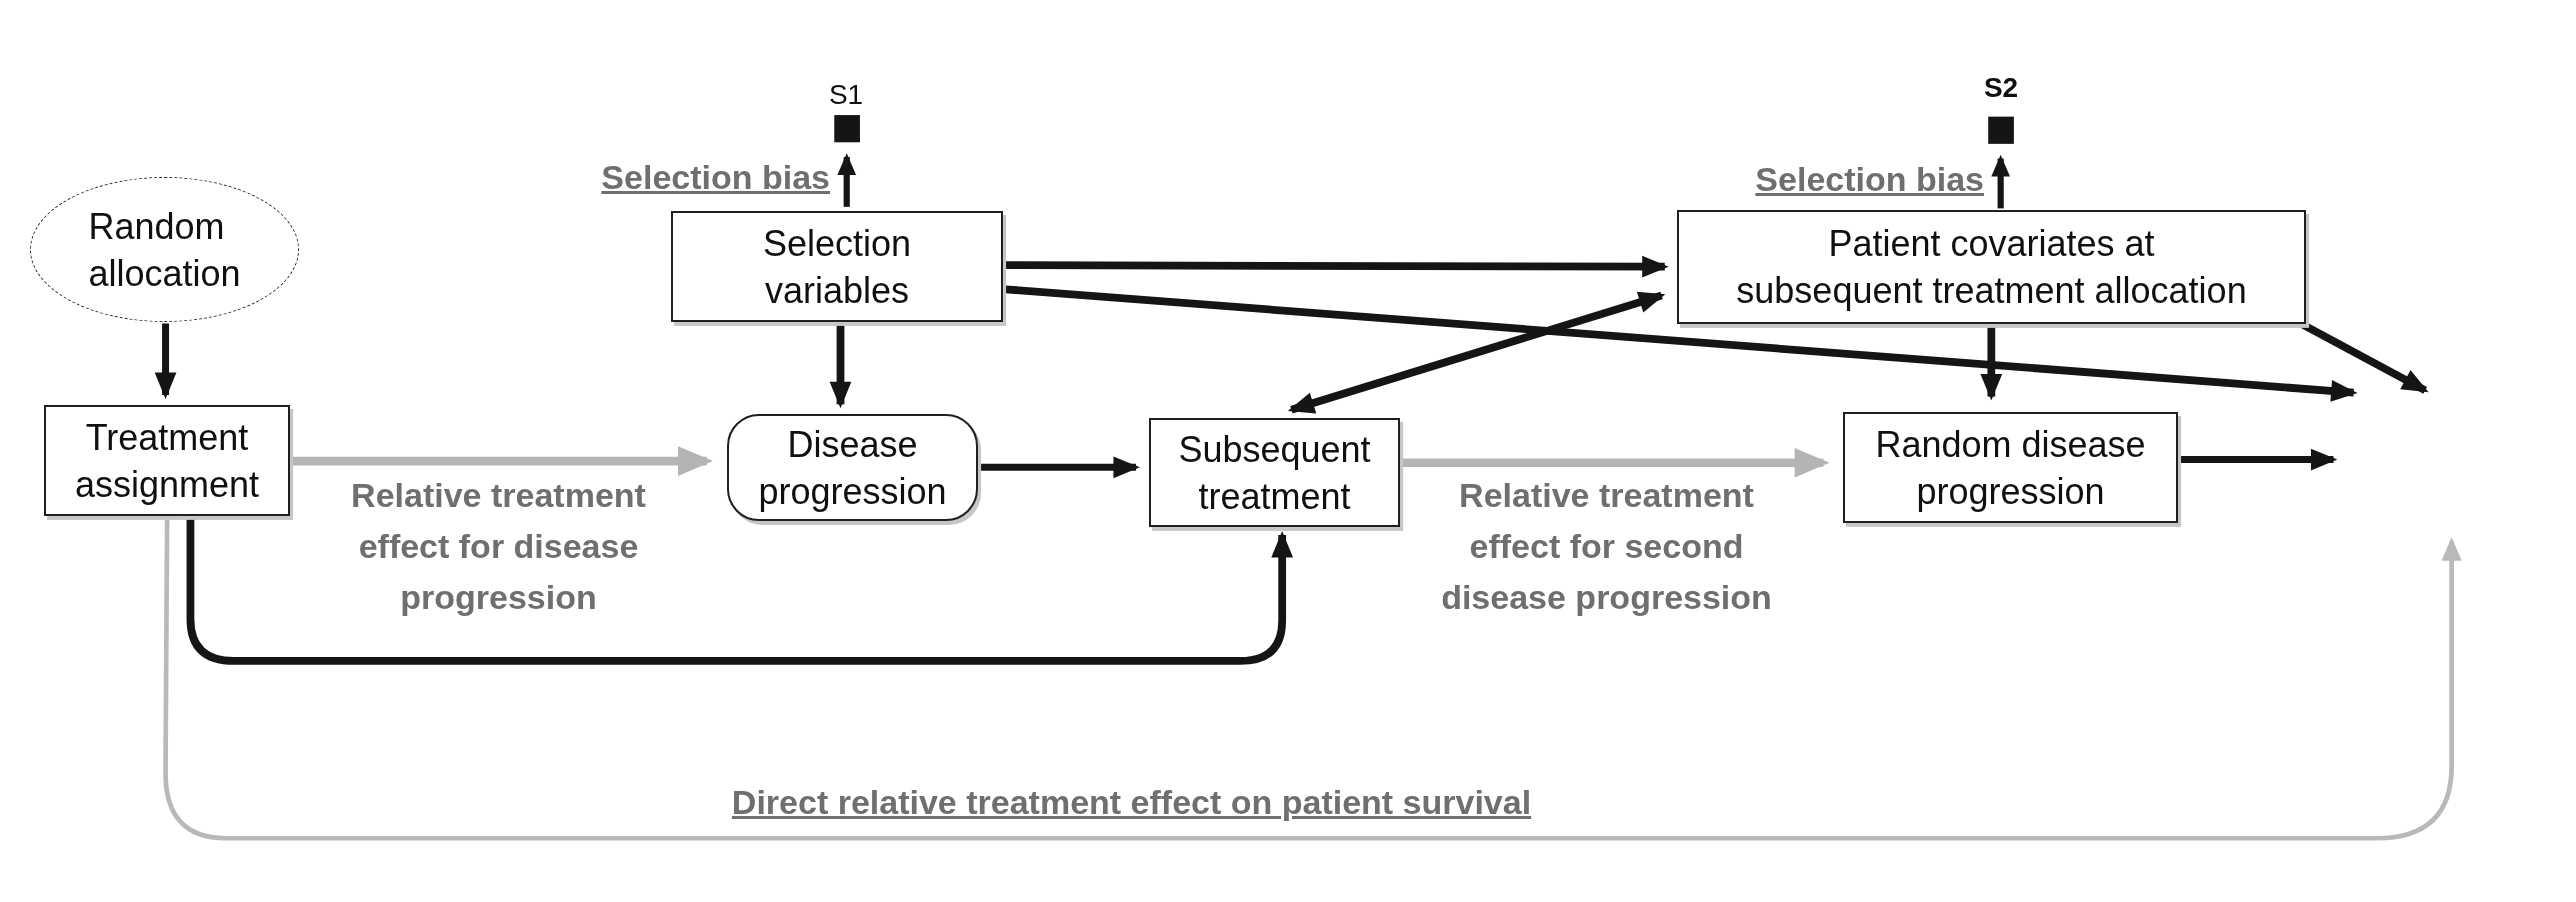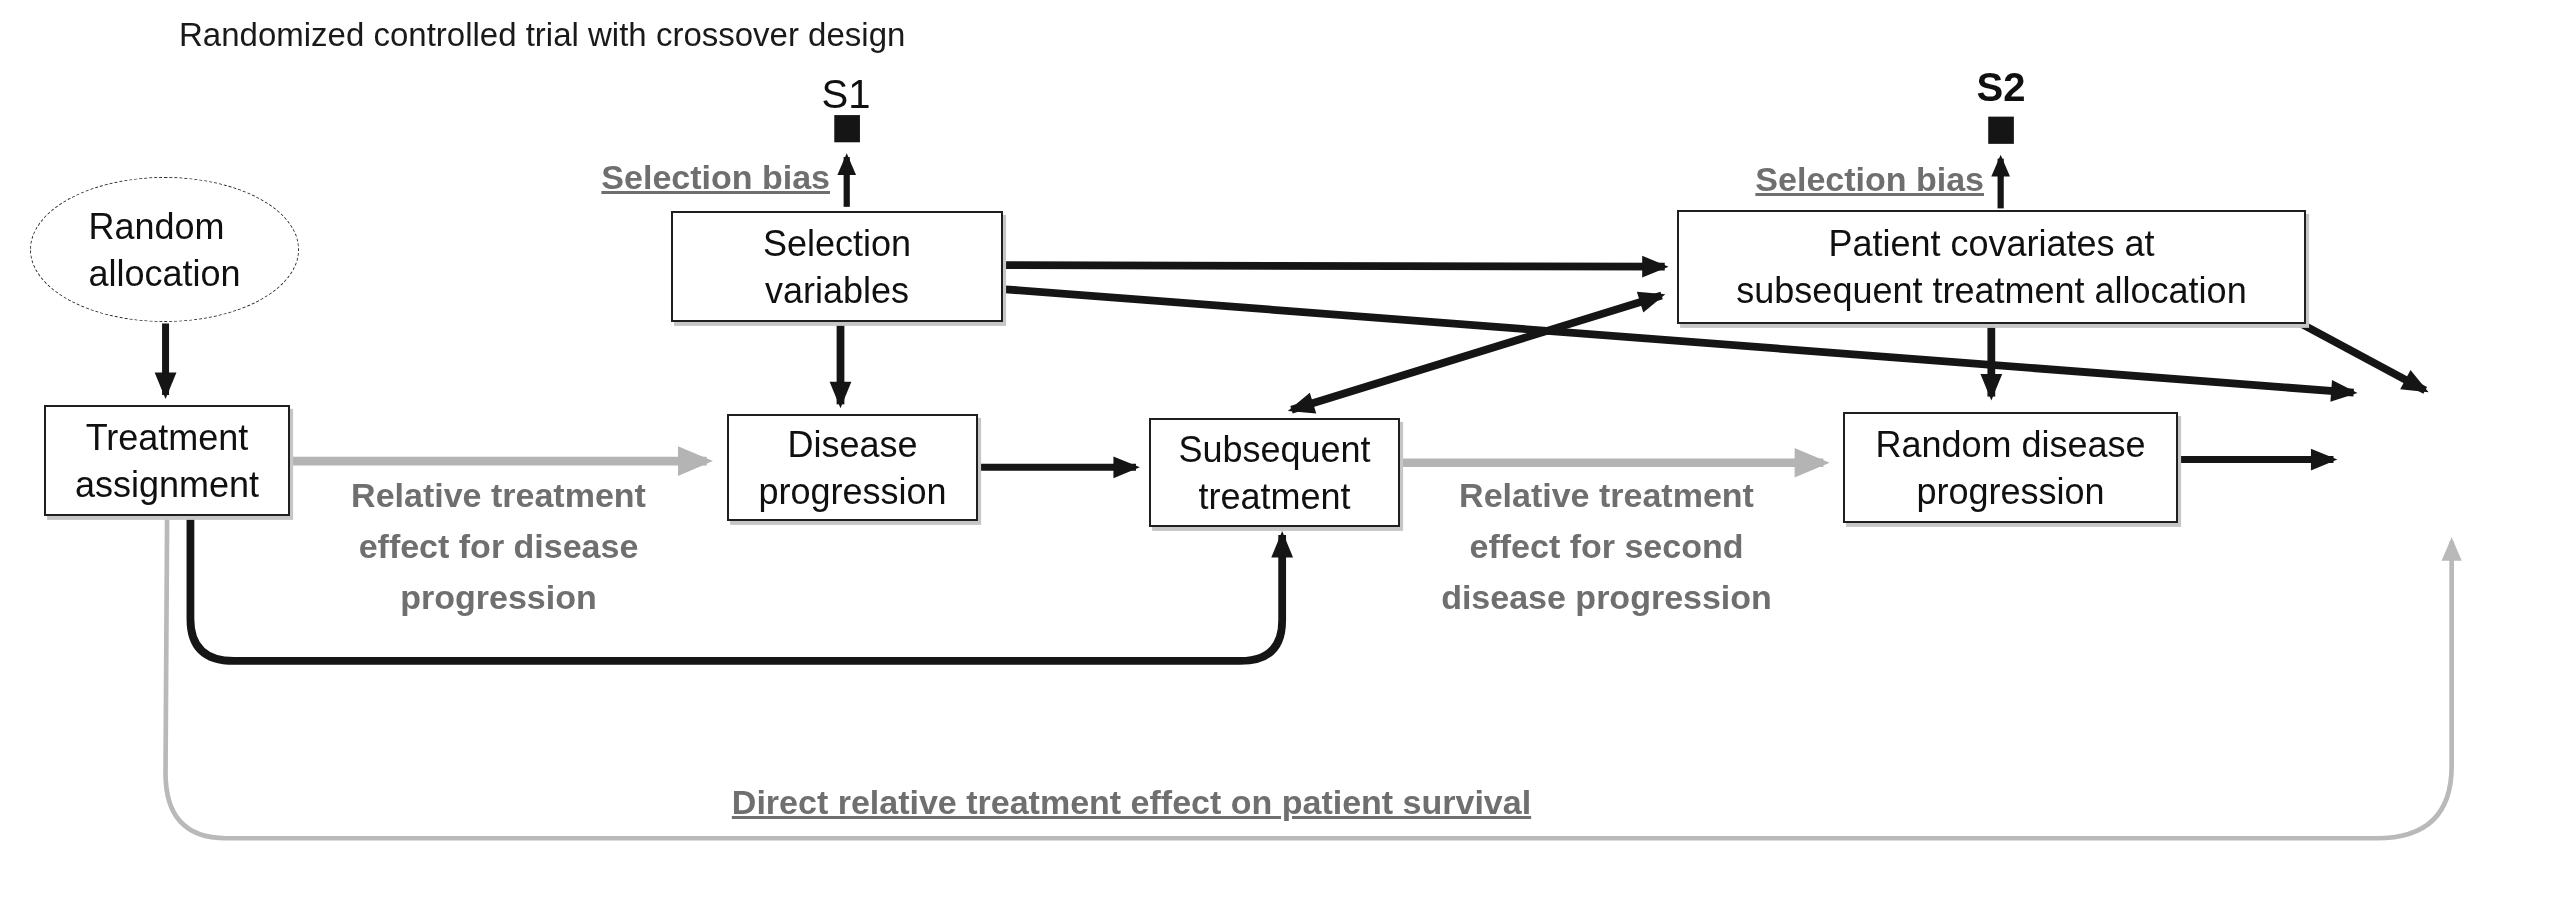--- a/index.html
+++ b/index.html
@@ -31,21 +31,21 @@
     border:1.6px dashed #2a2a2a;
     border-radius:50%;
     background:#ffffff;
     display:flex;align-items:center;justify-content:center;
     text-align:left;white-space:pre-line;
     font-size:36px;line-height:47px;color:#101010;
     box-sizing:border-box;
   }
   .s-label{
     position:absolute;
-    font-size:40px;color:#101010;
+    font-size:28px;color:#101010;
     display:flex;align-items:center;justify-content:center;
     text-align:center;
   }
   .gray-label{
     position:absolute;
     color:#6f6f6f;font-weight:bold;
     font-size:34px;line-height:51px;
     text-align:center;white-space:pre-line;
   }
   .gray-label.align-right{text-align:right;}
@@ -98,34 +98,33 @@
 
     <path d="M 1660 527 L 2136 380" fill="none" stroke="#151515" stroke-width="10" marker-start="url(#ah-black)" marker-end="url(#ah-black)"></path>
 
     <path d="M 2560 418 L 2560 510" fill="none" stroke="#151515" stroke-width="10" marker-end="url(#ah-black)"></path>
 
     <path d="M 2954 414 L 3118 502" fill="none" stroke="#151515" stroke-width="10" marker-end="url(#ah-black)"></path>
 
     <path d="M 2802 591 L 3000 591" fill="none" stroke="#151515" stroke-width="9" marker-end="url(#ah-black)"></path>
   </svg>
 
-  <div class="figure-title">Randomized controlled trial with crossover design</div>
 
   <div class="node-ellipse" style="left:30px;top:177px;width:269px;height:145px;">Random
 allocation</div>
 
   <div class="node-box" style="left:44px;top:405px;width:246px;height:111px;">Treatment
 assignment</div>
 
   <div class="node-box" style="left:671px;top:211px;width:332px;height:111px;">Selection
 variables</div>
 
   <div class="s-label" style="left:804px;top:75px;width:84px;height:39px;">S1</div>
 
-  <div class="node-box" style="left:727px;top:414px;width:251px;height:107px;">Disease
+  <div class="node-box" style="left:727px;top:414px;width:251px;height:107px;border-radius:32px;">Disease
 progression</div>
 
   <div class="node-box" style="left:1677px;top:210px;width:629px;height:114px;">Patient covariates at
 subsequent treatment allocation</div>
 
   <div class="node-box" style="left:1149px;top:418px;width:251px;height:109px;">Subsequent
 treatment</div>
 
   <div class="s-label" style="left:1959px;top:68px;width:84px;height:39px;font-weight:bold;">S2</div>
 

